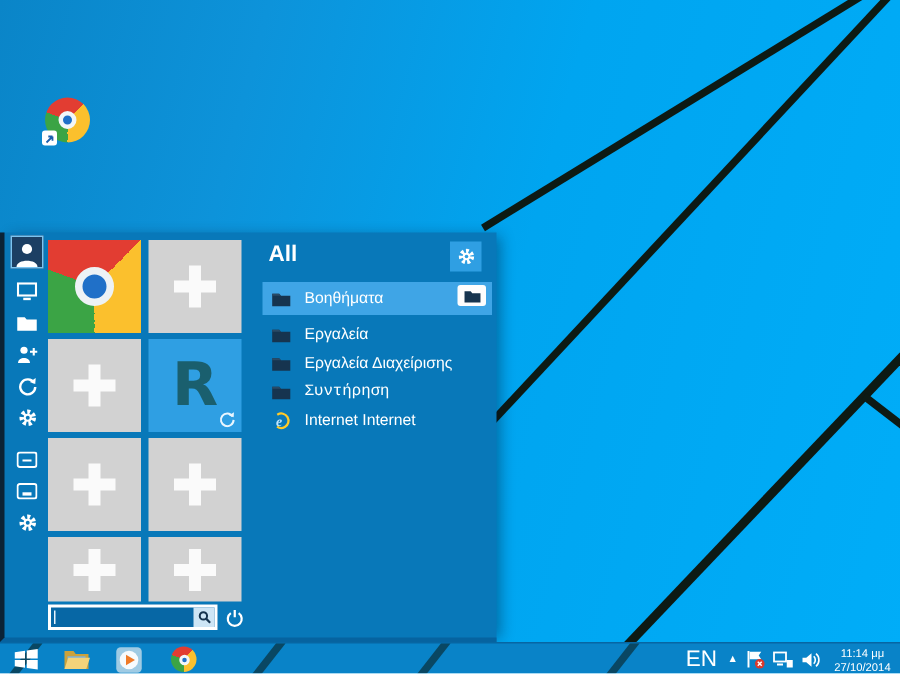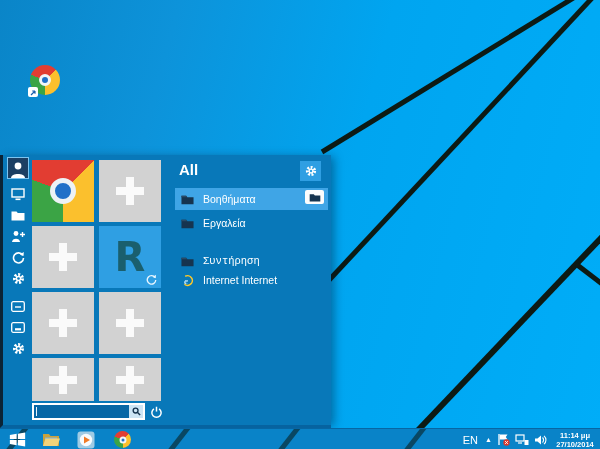--- a/index.html
+++ b/index.html
@@ -75,23 +75,23 @@
 
   
   #taskbar { position:absolute; left:0; top:428px; width:600px; height:21px;
     background:#0983c8; border-top:1px solid #0766a3; overflow:hidden; }
   .tb-stub { position:absolute; top:-5px; width:5px; height:32px; background:rgba(10,22,16,.55);
     transform:rotate(38deg); pointer-events:none; }
   .tb-icon { position:absolute; top:1px; width:19px; height:19px; display:flex;
     align-items:center; justify-content:center; cursor:pointer; }
   #tray { position:absolute; right:2px; top:0; height:21px; display:flex;
     align-items:center; gap:5px; color:#fff; }
-  #tray .lang { font-size:11px; padding:0 2px; cursor:pointer; }
+  #tray .lang { font-size:15px; padding:0 2px; cursor:pointer; }
   #tray .chev { font-size:7px; cursor:pointer; }
-  #clock { width:46px; text-align:center; font-size:7.5px; line-height:9px; cursor:pointer;font-weight:bold; }
+  #clock { width:46px; text-align:center; font-size:7.5px; line-height:9px; cursor:pointer; }
 </style>
 </head>
 <body>
 
 <div id="screen">
 
   <svg id="beams" width="600" height="449">
     <line x1="575" y1="-3" x2="322" y2="152" stroke="#0d1a14" stroke-width="5"></line>
     <line x1="594" y1="-4" x2="318" y2="292" stroke="#0d1a14" stroke-width="5"></line>
     <line x1="602" y1="237" x2="404" y2="445" stroke="#0d1a14" stroke-width="6"></line>
@@ -246,20 +246,29 @@
     <div class="app-row" style="top:57px;">
       <span class="ic">
         <svg width="13" height="11" viewBox="0 0 14 11">
             <path d="M0.5 1.5 H5.5 L6.8 3 H13.5 V10.5 H0.5 Z" fill="#16344f"></path>
             <path d="M0.5 1.5 H5.5 L6.8 3 H0.5 Z" fill="#2a4a66"></path>
           </svg>
       </span>
       <span class="t">Εργαλεία</span>
     </div>
 
+    <div class="app-row" style="top:76px;">
+      <span class="ic">
+        <svg width="13" height="11" viewBox="0 0 14 11">
+            <path d="M0.5 1.5 H5.5 L6.8 3 H13.5 V10.5 H0.5 Z" fill="#16344f"></path>
+            <path d="M0.5 1.5 H5.5 L6.8 3 H0.5 Z" fill="#2a4a66"></path>
+          </svg>
+      </span>
+      <span class="t">Εργαλεία Διαχείρισης</span>
+    </div>
 
     <div class="app-row" style="top:95px;font-family:Liberation Mono, monospace;">
       <span class="ic">
         <svg width="13" height="11" viewBox="0 0 14 11">
             <path d="M0.5 1.5 H5.5 L6.8 3 H13.5 V10.5 H0.5 Z" fill="#16344f"></path>
             <path d="M0.5 1.5 H5.5 L6.8 3 H0.5 Z" fill="#2a4a66"></path>
           </svg>
       </span>
       <span class="t">Συντήρηση</span>
     </div>

